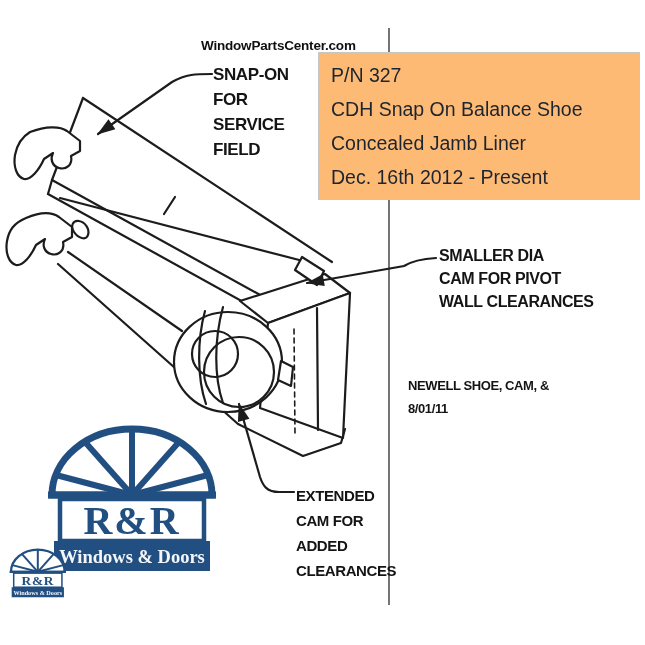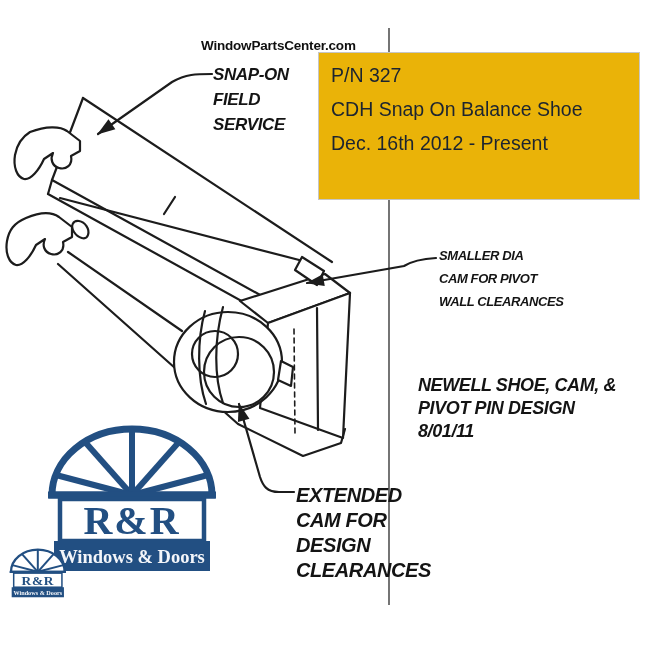--- a/index.html
+++ b/index.html
@@ -4,29 +4,29 @@
 <style>
   html,body{margin:0;padding:0;background:#fff;}
   .canvas{position:relative;width:643px;height:645px;background:#fff;overflow:hidden;
           font-family:"Liberation Sans",sans-serif;}
   .layer{position:absolute;left:0;top:0;}
   .logo-layer{z-index:1;}
   .drawing-layer{z-index:2;}
   .site-header{position:absolute;left:201px;top:38px;z-index:3;
                font-size:13.5px;font-weight:bold;color:#101010;letter-spacing:-0.2px;}
   .info-box{position:absolute;left:318px;top:52px;width:322px;height:148px;z-index:3;
-            background:#eab308;border:1.5px solid #c6c6c6;box-sizing:border-box;
+            background:#fdba74;border:1.5px solid #c6c6c6;box-sizing:border-box;
             padding:5px 0 0 12px;}
   .info-box .iline{font-size:19.5px;line-height:34px;color:#1c2430;white-space:nowrap;}
   .callout{position:absolute;z-index:3;font-weight:bold;color:#141414;letter-spacing:-0.4px;}
-  .callout div{white-space:nowrap;font-style:italic;}
+  .callout div{white-space:nowrap;}
   .co-snapon{left:213px;top:62px;font-size:17px;line-height:25px;}
-  .co-smaller{left:439px;top:244px;font-size:13px;line-height:23px;}
-  .co-newell{left:418px;top:374px;font-size:18px;line-height:23px;}
-  .co-extended{left:296px;top:483px;font-size:20px;line-height:25px;}
+  .co-smaller{left:439px;top:244px;font-size:16px;line-height:23px;}
+  .co-newell{left:408px;top:374px;font-size:13px;line-height:23px;}
+  .co-extended{left:296px;top:483px;font-size:15px;line-height:25px;}
   .logo-name{font-family:"Liberation Serif",serif;font-weight:bold;}
 </style>
 </head>
 <body>
 
 <div class="canvas">
 
   <svg class="layer logo-layer" width="645" height="645" viewBox="0 0 645 645">
     <defs>
       <g id="rrlogo">
@@ -101,41 +101,42 @@
       <path d="M436,258 C420,259 412,261 404,266 L307,283" marker-end="url(#ah)"></path>
       <path d="M294,492 L279,492 C267,492 263,486 260,477 L239,404" marker-end="url(#ah)"></path>
     </g>
   </svg>
 
   <div class="site-header">WindowPartsCenter.com</div>
 
   <div class="info-box">
     <div class="iline">P/N 327</div>
     <div class="iline">CDH Snap On Balance Shoe</div>
+    <div class="iline">Concealed Jamb Liner</div>
     <div class="iline">Dec. 16th 2012 - Present</div>
   </div>
 
   <div class="callout co-snapon">
     <div>SNAP-ON</div>
+    <div>FOR</div>
+    <div>SERVICE</div>
     <div>FIELD</div>
-    <div>SERVICE</div>
   </div>
 
   <div class="callout co-smaller">
     <div>SMALLER DIA</div>
     <div>CAM FOR PIVOT</div>
     <div>WALL CLEARANCES</div>
   </div>
 
   <div class="callout co-newell">
     <div>NEWELL SHOE, CAM, &amp;</div>
-    <div>PIVOT PIN DESIGN</div>
     <div>8/01/11</div>
   </div>
 
   <div class="callout co-extended">
     <div>EXTENDED</div>
     <div>CAM FOR</div>
-    <div>DESIGN</div>
+    <div>ADDED</div>
     <div>CLEARANCES</div>
   </div>
 
 </div>
 
 </body></html>

